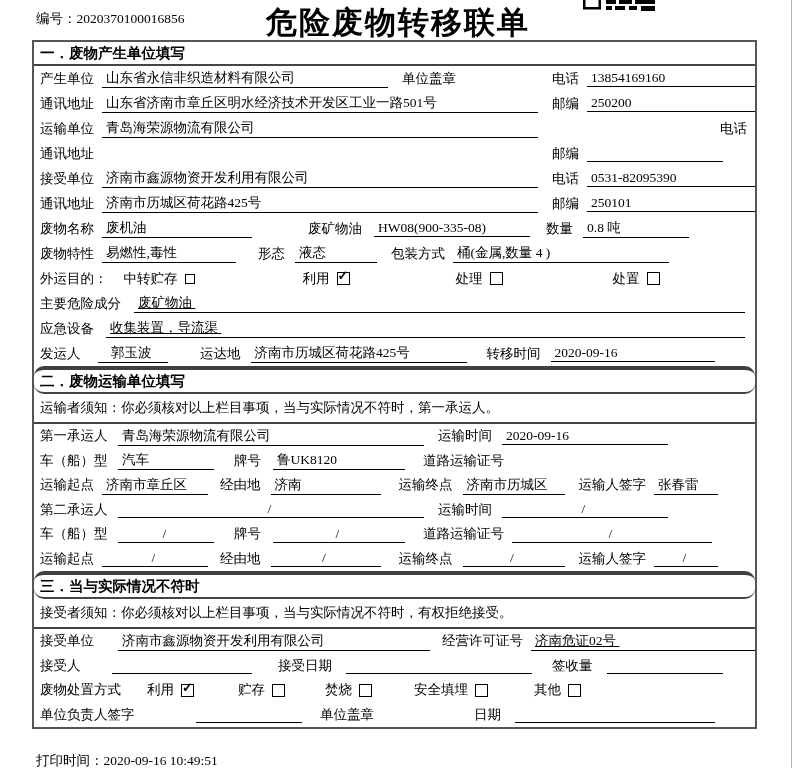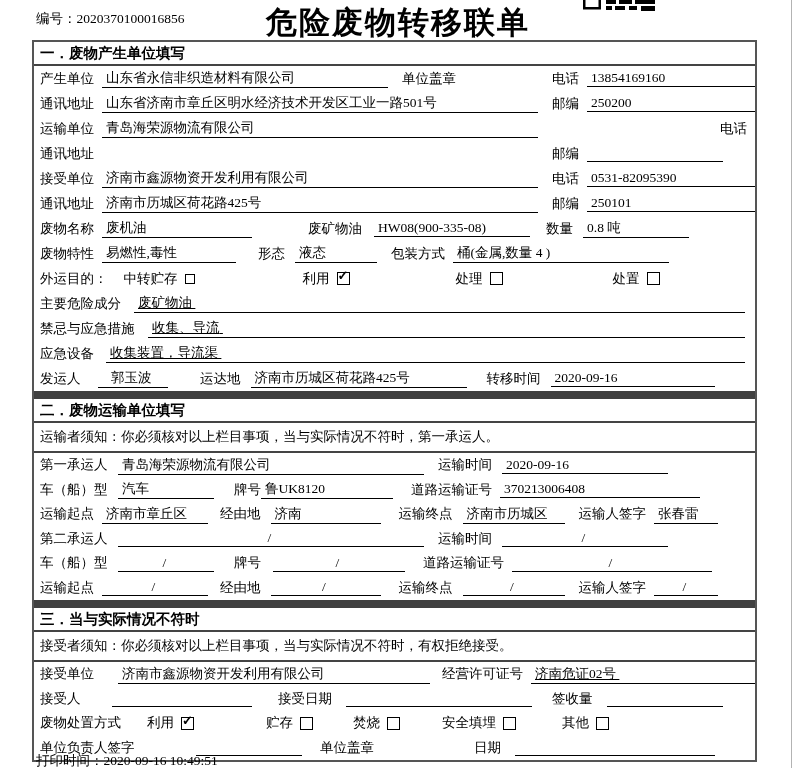--- a/index.html
+++ b/index.html
@@ -7,21 +7,21 @@
         font-family:"Liberation Serif","DejaVu Serif",serif;font-size:13.5px;color:#000;}
   .serial{position:absolute;left:36px;top:10px;white-space:nowrap;}
   .doc-title{position:absolute;left:0;right:0;top:2px;text-align:center;
         font-family:"Liberation Sans","DejaVu Sans",sans-serif;font-weight:bold;
         font-size:31px;letter-spacing:2px;}
   .scan-edge{position:absolute;right:4px;top:0;bottom:0;width:1px;background:#b3b3b3;}
   .qr{position:absolute;left:583px;top:0;}
   .form{position:absolute;left:32px;top:40px;width:721px;border:2px solid #555;background:#fff;}
   .sec-h{font-family:"Liberation Sans","DejaVu Sans",sans-serif;font-weight:bold;
         font-size:14.5px;line-height:19px;padding:2px 6px 1px;border-bottom:2px solid #444;}
-  .sec-h.mid{border-top:8px solid #404040;}
+  .sec-h.mid{border-top:4px solid #404040;border-radius:10px;}
   .notice{height:28px;line-height:28px;padding-left:6px;border-bottom:2px solid #444;white-space:nowrap;}
   .row{display:flex;align-items:center;height:25px;padding-left:6px;white-space:nowrap;}
   .s23 .row{height:24.5px;}
   .lbl{flex:none;}
   .u{display:inline-block;border-bottom:1px solid #000;padding:0 4px;overflow:hidden;}
   .u::after{content:"\00a0";}
   .u.ctr{text-align:center;}
   .u.grow{flex:1;margin-right:10px;text-decoration:underline;}
   .rg{margin-left:auto;display:flex;align-items:center;}
   .cb{display:inline-block;flex:none;width:11px;height:11px;border:1px solid #000;position:relative;margin-left:7px;background:#fff;}
@@ -140,24 +140,20 @@
       <span class="cb"></span>
       <span class="lbl" style="margin-left:110px">处置</span>
       <span class="cb"></span>
     </div>
 
     <div class="row">
       <span class="lbl" style="width:94px">主要危险成分</span>
       <span class="u grow">废矿物油</span>
     </div>
 
-    <div class="row">
-      <span class="lbl" style="width:108px">禁忌与应急措施</span>
-      <span class="u grow">收集、导流</span>
-    </div>
 
     <div class="row">
       <span class="lbl" style="width:66px">应急设备</span>
       <span class="u grow">收集装置，导流渠</span>
     </div>
 
     <div class="row">
       <span class="lbl" style="width:58px">发运人</span>
       <span class="u ctr" style="width:62px">郭玉波</span>
       <span class="lbl" style="margin-left:32px">运达地</span>
@@ -174,23 +170,22 @@
         <span class="lbl" style="width:78px">第一承运人</span>
         <span class="u" style="width:298px">青岛海荣源物流有限公司</span>
         <span class="lbl" style="margin-left:14px">运输时间</span>
         <span class="u" style="width:158px;margin-left:10px">2020-09-16</span>
       </div>
 
       <div class="row">
         <span class="lbl" style="width:78px">车（船）型</span>
         <span class="u" style="width:88px">汽车</span>
         <span class="lbl" style="margin-left:20px">牌号</span>
-        <span class="u" style="width:124px;">鲁UK8120</span>
+        <span class="u" style="width:124px;margin-left:12px">鲁UK8120</span>
         <span class="lbl" style="margin-left:18px">道路运输证号</span>
-        <span class="u" style="width:192px;margin-left:8px">370213006408</span>
       </div>
 
       <div class="row">
         <span class="lbl" style="width:62px">运输起点</span>
         <span class="u" style="width:98px">济南市章丘区</span>
         <span class="lbl" style="margin-left:12px">经由地</span>
         <span class="u" style="width:102px;margin-left:10px">济南</span>
         <span class="lbl" style="margin-left:18px">运输终点</span>
         <span class="u" style="width:94px;margin-left:10px">济南市历城区</span>
         <span class="lbl" style="margin-left:14px">运输人签字</span>
@@ -240,21 +235,21 @@
         <span class="lbl" style="margin-left:26px">接受日期</span>
         <span class="u" style="width:178px;margin-left:14px"></span>
         <span class="lbl" style="margin-left:20px">签收量</span>
         <span class="u" style="width:108px;margin-left:14px"></span>
       </div>
 
       <div class="row">
         <span class="lbl">废物处置方式</span>
         <span class="lbl" style="margin-left:26px">利用</span>
         <span class="cb checked"></span>
-        <span class="lbl" style="margin-left:72px">贮存</span>
+        <span class="lbl" style="margin-left:44px">贮存</span>
         <span class="cb"></span>
         <span class="lbl" style="margin-left:40px">焚烧</span>
         <span class="cb"></span>
         <span class="lbl" style="margin-left:42px">安全填埋</span>
         <span class="cb"></span>
         <span class="lbl" style="margin-left:46px">其他</span>
         <span class="cb"></span>
       </div>
 
       <div class="row">

